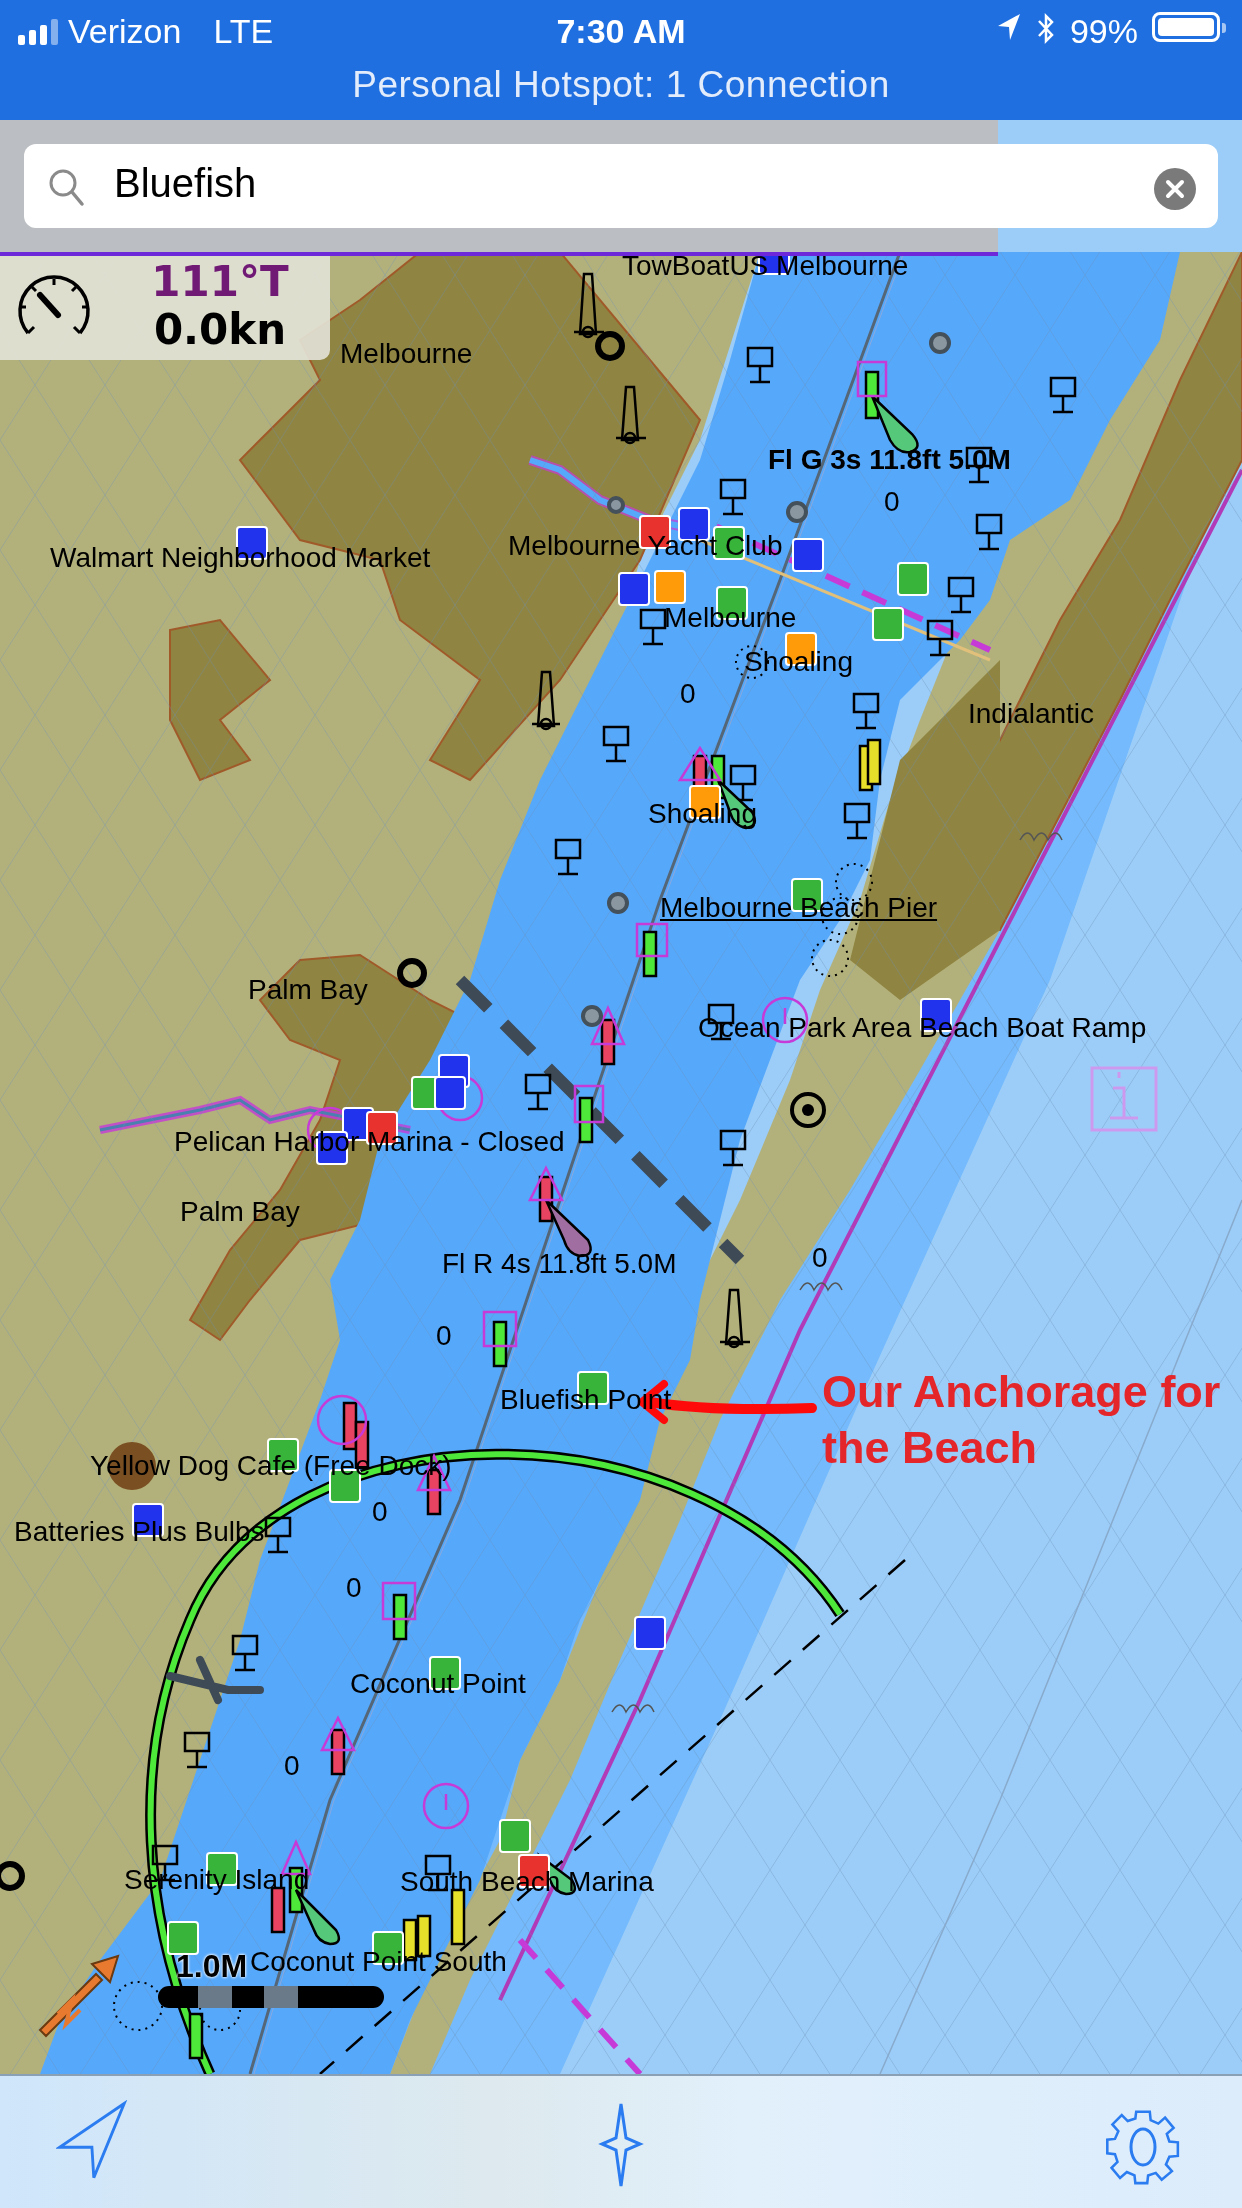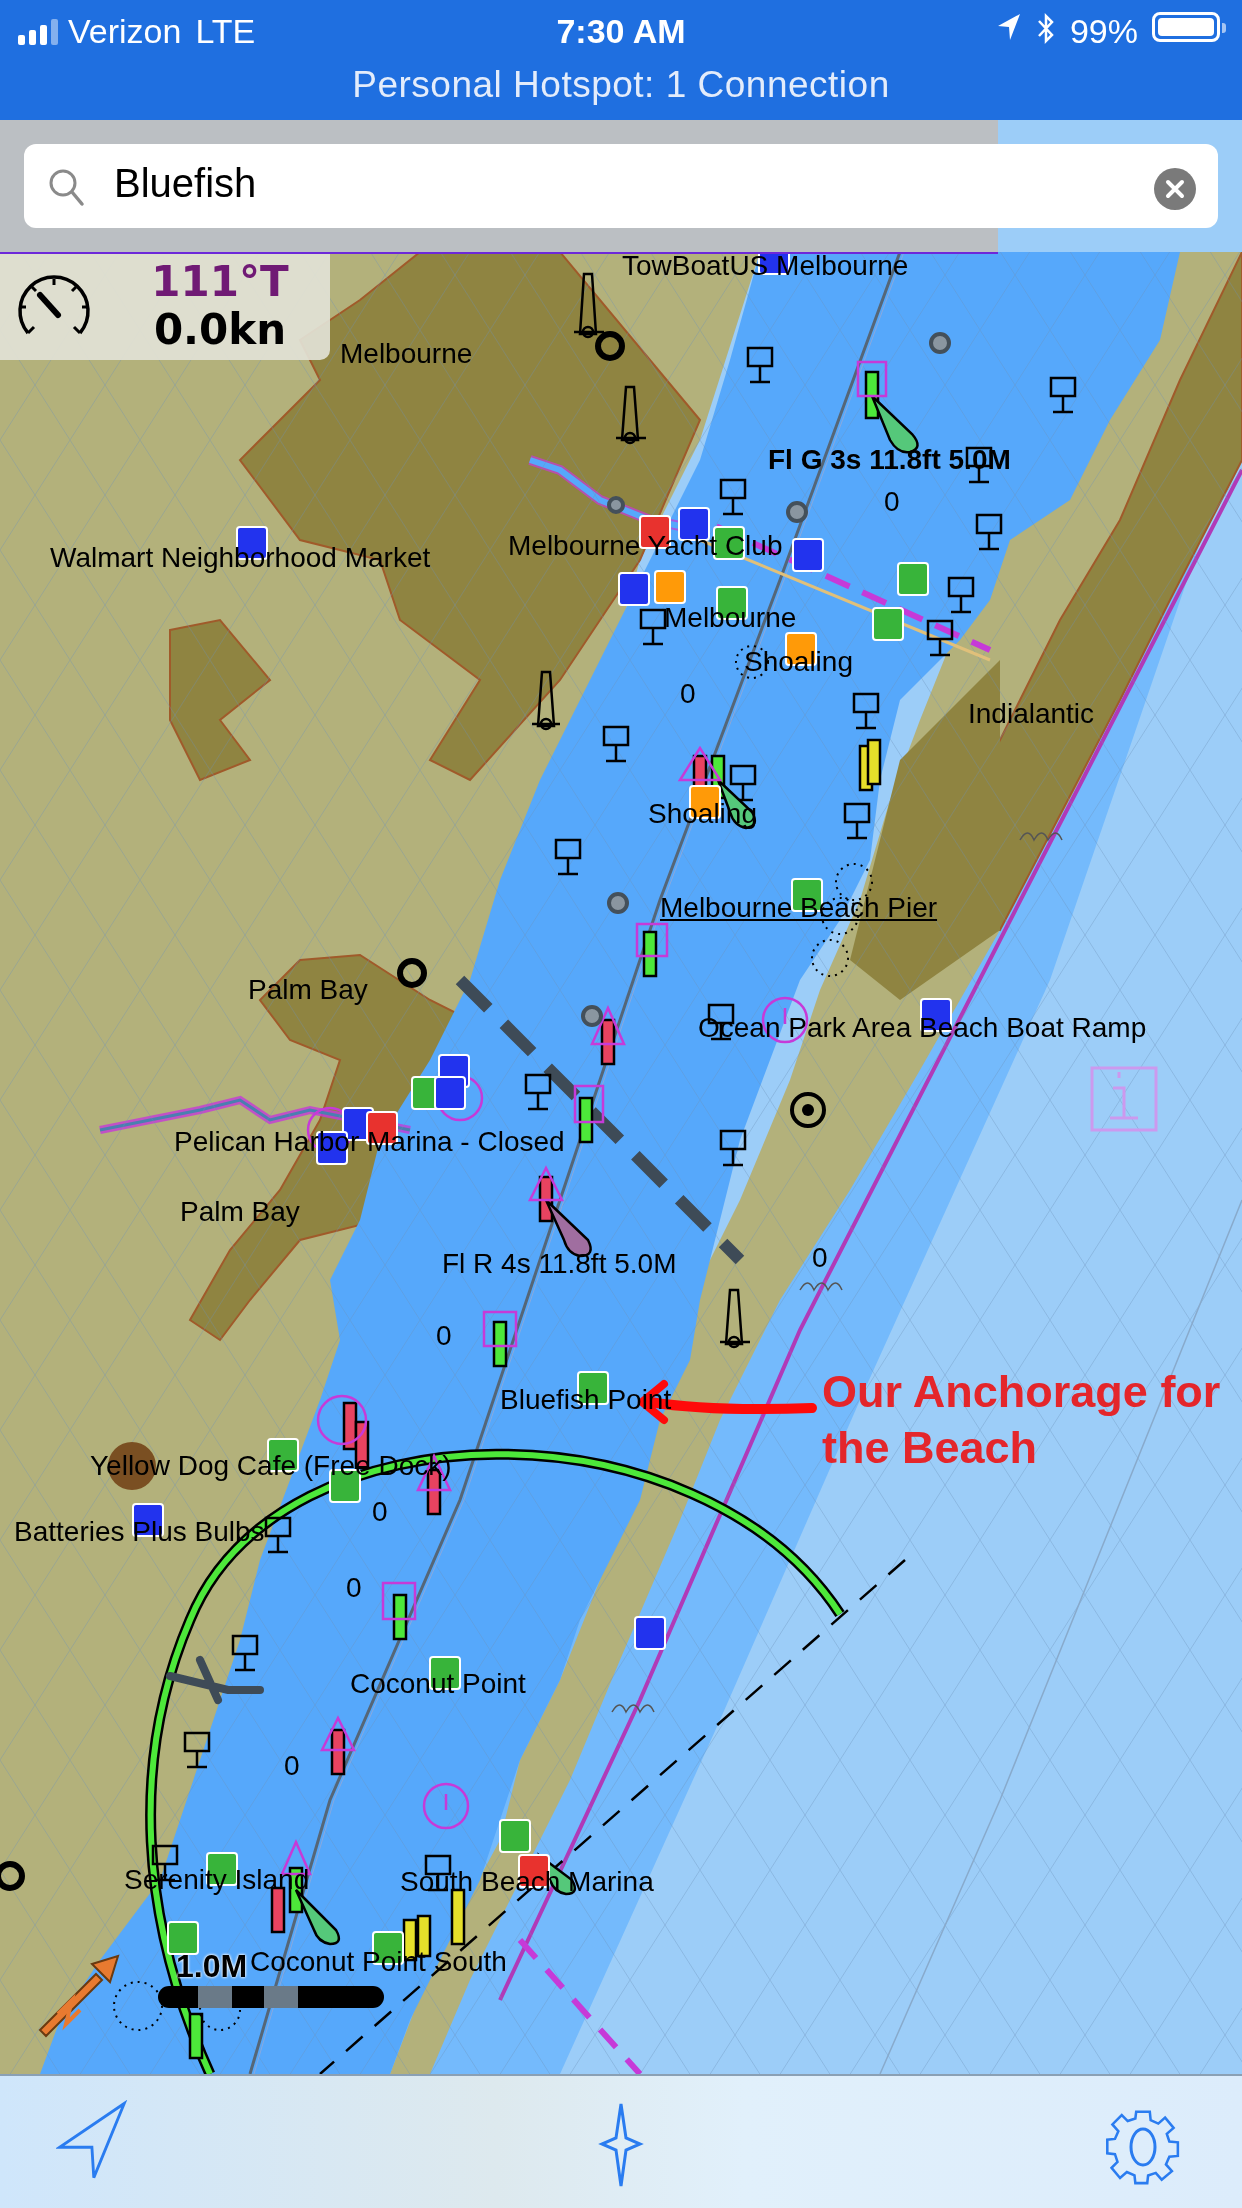--- a/index.html
+++ b/index.html
@@ -9,21 +9,21 @@
   .carrier { position: absolute; left: 18px; top: 4px; display: flex; align-items: center; gap: 10px; }
   .signal { display: flex; align-items: flex-end; gap: 4px; height: 26px; }
   .signal span { width: 7px; background: #fff; border-radius: 2px; display: block; }
   .signal span.dim { background: rgba(255,255,255,0.45); }
   .clock { position: absolute; left: 0; right: 0; text-align: center; top: 4px; font-weight: 700; }
   .rightstat { position: absolute; right: 22px; top: 4px; display: flex; gap: 14px; }
   .battery { width: 68px; height: 30px; border: 3px solid #fff; border-radius: 8px; position: relative; box-sizing: border-box; }
   .battery::after { content: ""; position: absolute; right: -9px; top: 8px; width: 4px; height: 10px; background: rgba(255,255,255,0.6); border-radius: 0 3px 3px 0; }
   .battery .fill { position: absolute; left: 3px; top: 3px; bottom: 3px; right: 3px; background: #fff; border-radius: 4px; }
   .hotspot { position: absolute; top: 64px; left: 0; right: 0; text-align: center; font-size: 37px; color: #e3ecfb; letter-spacing: 0.5px; }
-  .searchwrap { position: absolute; left: 0; top: 120px; width: 998px; height: 132px; background: rgba(190,190,190,0.92); z-index: 10; border-bottom: 2px solid #6d28d9; }
+  .searchwrap { position: absolute; left: 0; top: 120px; width: 998px; height: 132px; background: rgba(190,190,190,0.92); z-index: 10; border-bottom: 4px solid #6d28d9; }
   .searchbox { position: absolute; left: 24px; top: 24px; width: 1194px; height: 84px; background: #fff; border-radius: 12px; }
   .search-icon { position: absolute; left: 22px; top: 22px; }
   .search-text { position: absolute; left: 88px; top: 16px; font-size: 40px; color: #000; border: none; outline: none; background: transparent; width: 1000px; font-family: "Liberation Sans", sans-serif; }
   .clear-btn { position: absolute; right: 22px; top: 24px; width: 42px; height: 42px; border-radius: 50%; background: #7a7a7a; }
   .map { position: absolute; left: 0; top: 252px; width: 1242px; height: 1822px; }
   .speedbox { position: absolute; left: 0; top: 253px; width: 330px; height: 107px; background: rgba(226,226,214,0.92); border-radius: 0 0 10px 0; z-index: 8; }
   .speedbox .gauge-icon { position: absolute; left: 14px; top: 18px; }
   .speedbox .heading { position: absolute; left: 130px; width: 180px; top: 4px; text-align: center; font-weight: bold; font-size: 42px; color: #701a75; font-family: "DejaVu Sans", sans-serif; }
   .speedbox .speed { position: absolute; left: 130px; width: 180px; top: 52px; text-align: center; font-weight: bold; font-size: 42px; color: #000; font-family: "DejaVu Sans", sans-serif; }
   .label { position: absolute; font-size: 28px; color: #000; white-space: nowrap; z-index: 6; line-height: 1; }
@@ -38,21 +38,21 @@
 <div class="statusbar">
   <div class="row1">
     <div class="carrier">
       <div class="signal">
         <span style="height:10px"></span>
           <span style="height:15px"></span>
           <span style="height:20px"></span>
           <span class="dim" style="height:26px"></span>
       </div>
       <span>Verizon</span>
-      <span style="margin-left:4px">LTE</span>
+      <span style="margin-left:22px">LTE</span>
     </div>
     <div class="clock">7:30 AM</div>
     <div class="rightstat">
       <svg width="26" height="30" viewBox="0 0 26 30">
           <path d="M24 2 L2 14 L13 15 L14 28 Z" fill="#fff"></path>
         </svg>
       <svg width="20" height="34" viewBox="0 0 20 34">
           <path d="M3 9 L16 23 L10 29 L10 4 L16 10 L3 24" fill="none" stroke="#fff" stroke-width="2.5"></path>
         </svg>
       <span>99%</span>

